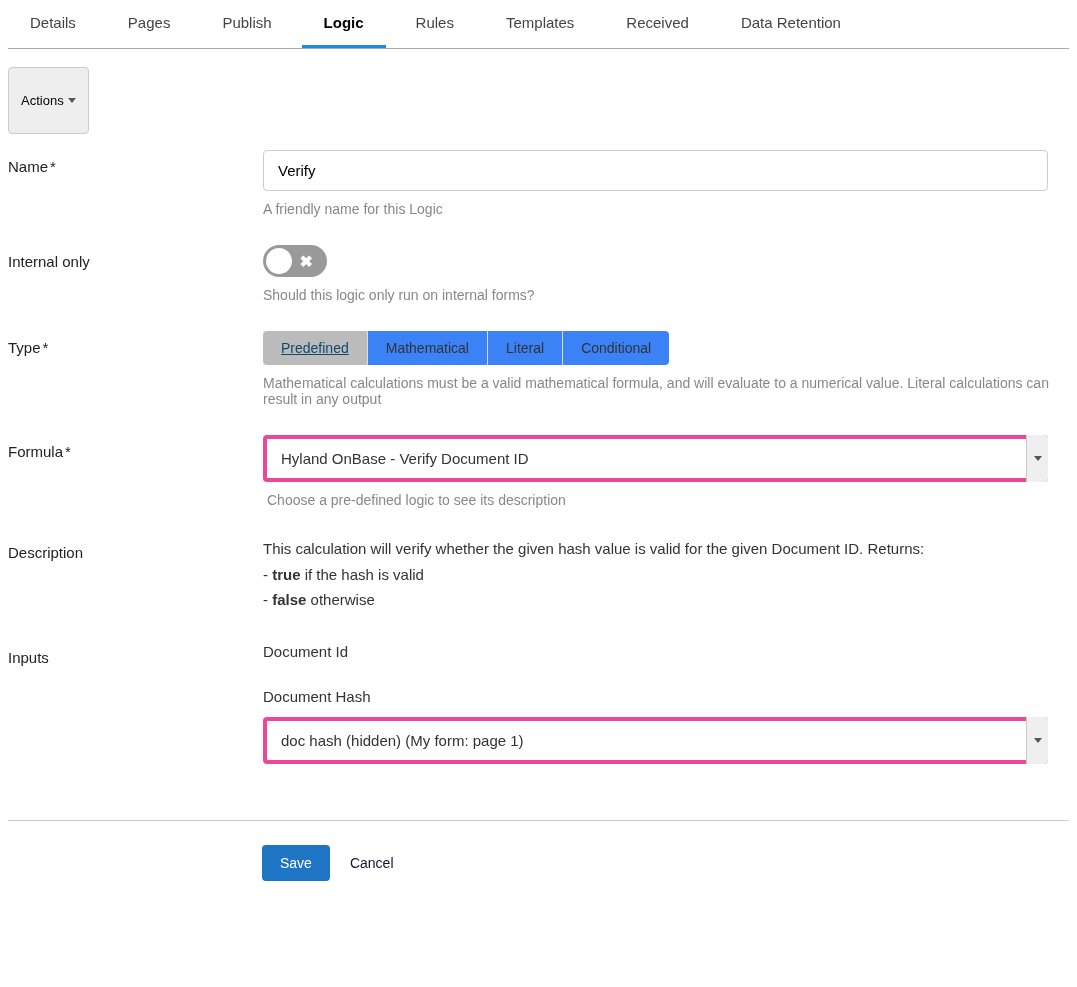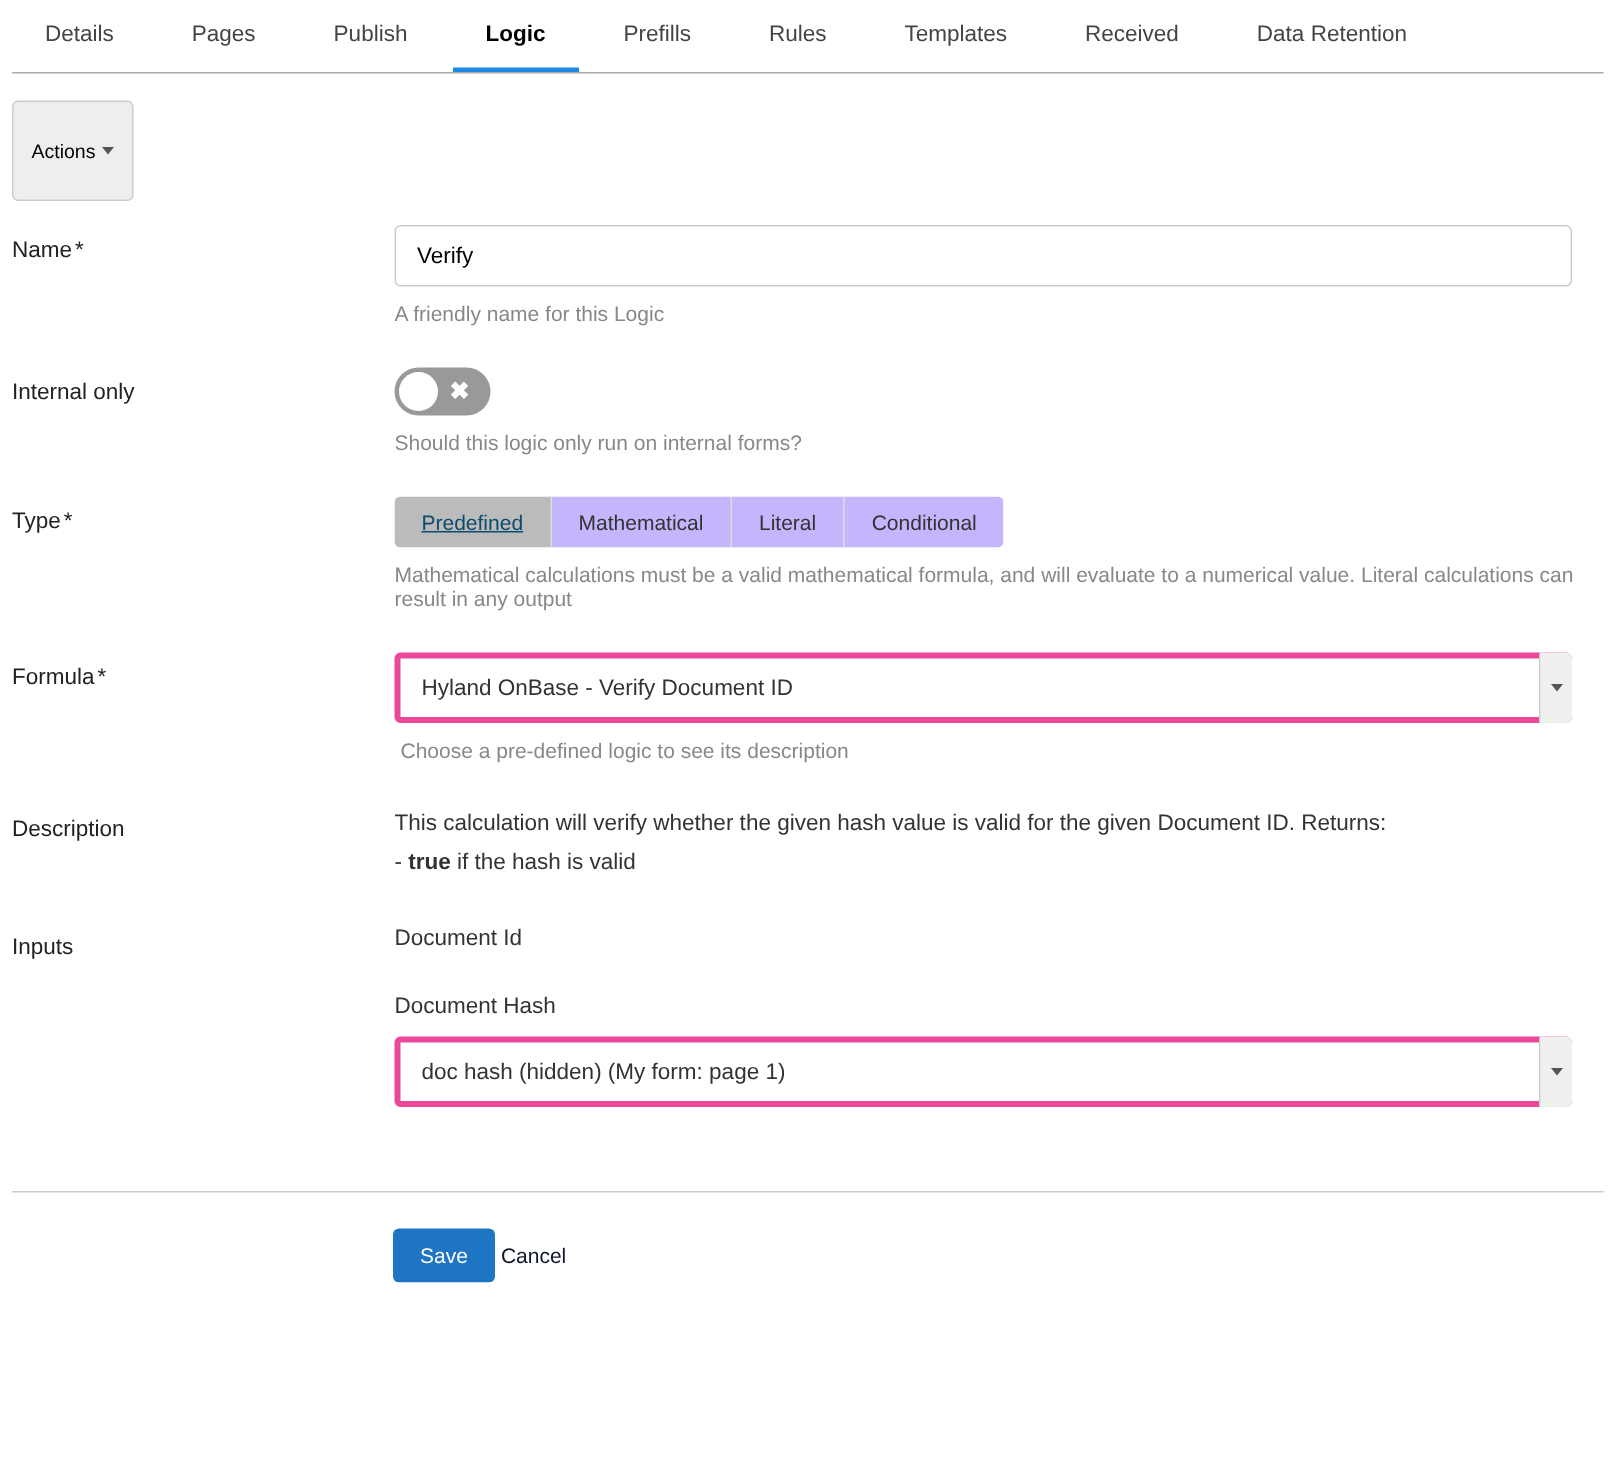--- a/index.html
+++ b/index.html
@@ -112,21 +112,21 @@
       font-size: 16px;
       font-weight: bold;
     }
     .btn-group {
       display: inline-flex;
       border-radius: 4px;
       overflow: hidden;
     }
     .btn-seg {
       padding: 9px 18px;
-      background: #c4b5fd;
+      background: #3b82f6;
       border: none;
       cursor: pointer;
       font-size: 14px;
       color: #333;
       border-right: 1px solid #ddd;
     }
     .btn-seg:last-child {
       border-right: none;
     }
     .btn-seg.active {
@@ -181,21 +181,21 @@
     }
     .footer-divider {
       border: none;
       border-top: 1px solid #ccc;
       margin: 10px 8px 24px 8px;
     }
     .footer-actions {
       padding-left: 262px;
       display: flex;
       align-items: center;
-      gap: 4px;
+      gap: 20px;
     }
     .btn-primary {
       background: #1e75c4;
       color: #fff;
       border: none;
       padding: 10px 18px;
       border-radius: 4px;
       font-size: 14px;
       cursor: pointer;
     }
@@ -211,21 +211,20 @@
     }
   </style>
 </head>
 <body>
 
 <div class="tabs">
   <div class="tab">Details</div>
   <div class="tab">Pages</div>
   <div class="tab">Publish</div>
   <div class="tab active">Logic</div>
-  <div class="tab">Prefills</div>
   <div class="tab">Rules</div>
   <div class="tab">Templates</div>
   <div class="tab">Received</div>
   <div class="tab">Data Retention</div>
 </div>
 
 <div class="actions-row">
   <button class="actions-btn">
     <span>Actions</span>
     <span class="caret-down"></span>
@@ -285,20 +284,23 @@
     </div>
   </div>
 
   <div class="form-row">
     <div class="label-col">Description</div>
     <div class="input-col">
       <div class="desc-text">
         <div>This calculation will verify whether the given hash value is valid for the given Document ID. Returns:</div>
         <div>
           <span>- </span><strong>true</strong><span> if the hash is valid</span>
+        </div>
+        <div>
+          <span>- </span><strong>false</strong><span> otherwise</span>
         </div>
       </div>
     </div>
   </div>
 
   <div class="form-row">
     <div class="label-col">Inputs</div>
     <div class="input-col">
       <div class="input-block">
         <div class="input-label">Document Id</div>

